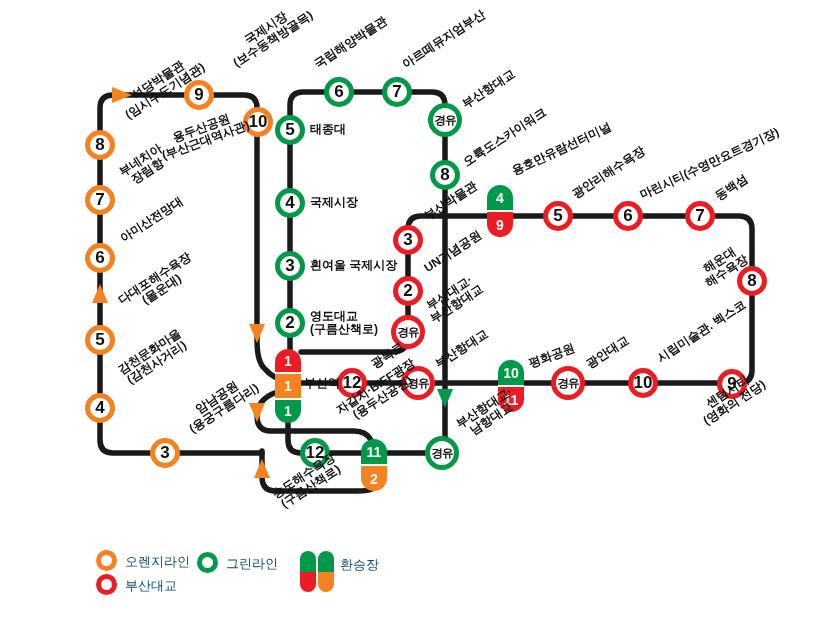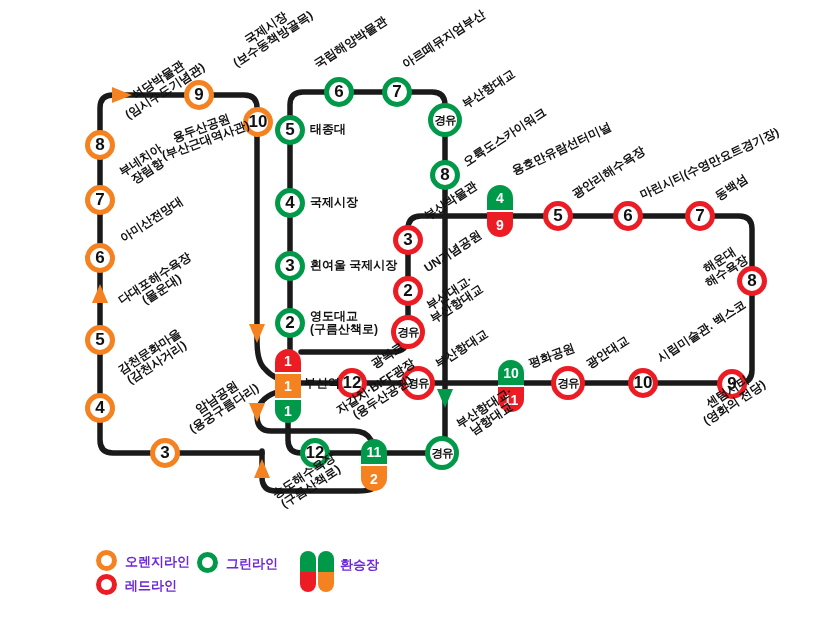--- a/index.html
+++ b/index.html
@@ -18,21 +18,21 @@
   .seg{flex:1;display:flex;align-items:center;justify-content:center;
        color:#fff;font-weight:bold;font-size:14px;}
   .seg + .seg{border-top:2px solid #fff;}
   .arr{position:absolute;width:0;height:0;z-index:2;}
   .arr.up{border-left:8px solid transparent;border-right:8px solid transparent;border-bottom:19px solid #000;}
   .arr.down{border-left:8px solid transparent;border-right:8px solid transparent;border-top:19px solid #000;}
   .arr.right{border-top:8px solid transparent;border-bottom:8px solid transparent;border-left:20px solid #000;}
   
   .legend-ring{position:absolute;width:21px;height:21px;border-radius:50%;
                border:5px solid #000;box-sizing:border-box;background:#fff;}
-  .legend-label{position:absolute;font-size:13px;font-weight:bold;color:#6d28d9;white-space:nowrap;}
+  .legend-label{position:absolute;font-size:13px;font-weight:normal;color:#0c4a6e;white-space:nowrap;}
   .lpill{position:absolute;width:16px;height:41px;border-radius:8px;overflow:hidden;
          display:flex;flex-direction:column;}
   .lpill div{flex:1;}
 </style>
 </head>
 <body>
 
 <div id="stage">
   <svg id="routes" width="840" height="623" viewBox="0 0 840 623">
     <g fill="none" stroke="#1A1A1A" stroke-width="5.5" stroke-linecap="round" stroke-linejoin="round">
@@ -214,21 +214,21 @@
       <div class="arr down" style="left: 249px; top: 324px; border-top-color: rgb(245, 130, 32);"></div>
       <div class="arr down" style="left: 249px; top: 403px; border-top-color: rgb(245, 130, 32);"></div>
       <div class="arr up" style="left: 254px; top: 459px; border-bottom-color: rgb(245, 130, 32);"></div>
       <div class="arr down" style="left: 437px; top: 389px; border-top-color: rgb(0, 153, 73);"></div>
     </div>
 
   <div id="legend">
     <div class="legend-ring" style="left:96px;top:550px;border-color:#F58220;"></div>
     <div class="legend-label" style="left:125px;top:553px;">오렌지라인</div>
     <div class="legend-ring" style="left:96px;top:574px;border-color:#EC1C24;"></div>
-    <div class="legend-label" style="left:125px;top:577px;">레드라인</div>
+    <div class="legend-label" style="left:125px;top:577px;">부산대교</div>
     <div class="legend-ring" style="left:197px;top:552px;border-color:#009949;"></div>
     <div class="legend-label" style="left:226px;top:555px;text-align:center;">그린라인</div>
     <div id="legend-pills">
         <div class="lpill" style="left: 300px; top: 551px;">
           <div style="background: rgb(0, 153, 73);"></div>
           <div style="background: rgb(236, 28, 36);"></div>
         </div>
         <div class="lpill" style="left: 318px; top: 551px;">
           <div style="background: rgb(0, 153, 73);"></div>
           <div style="background: rgb(245, 130, 32);"></div>

